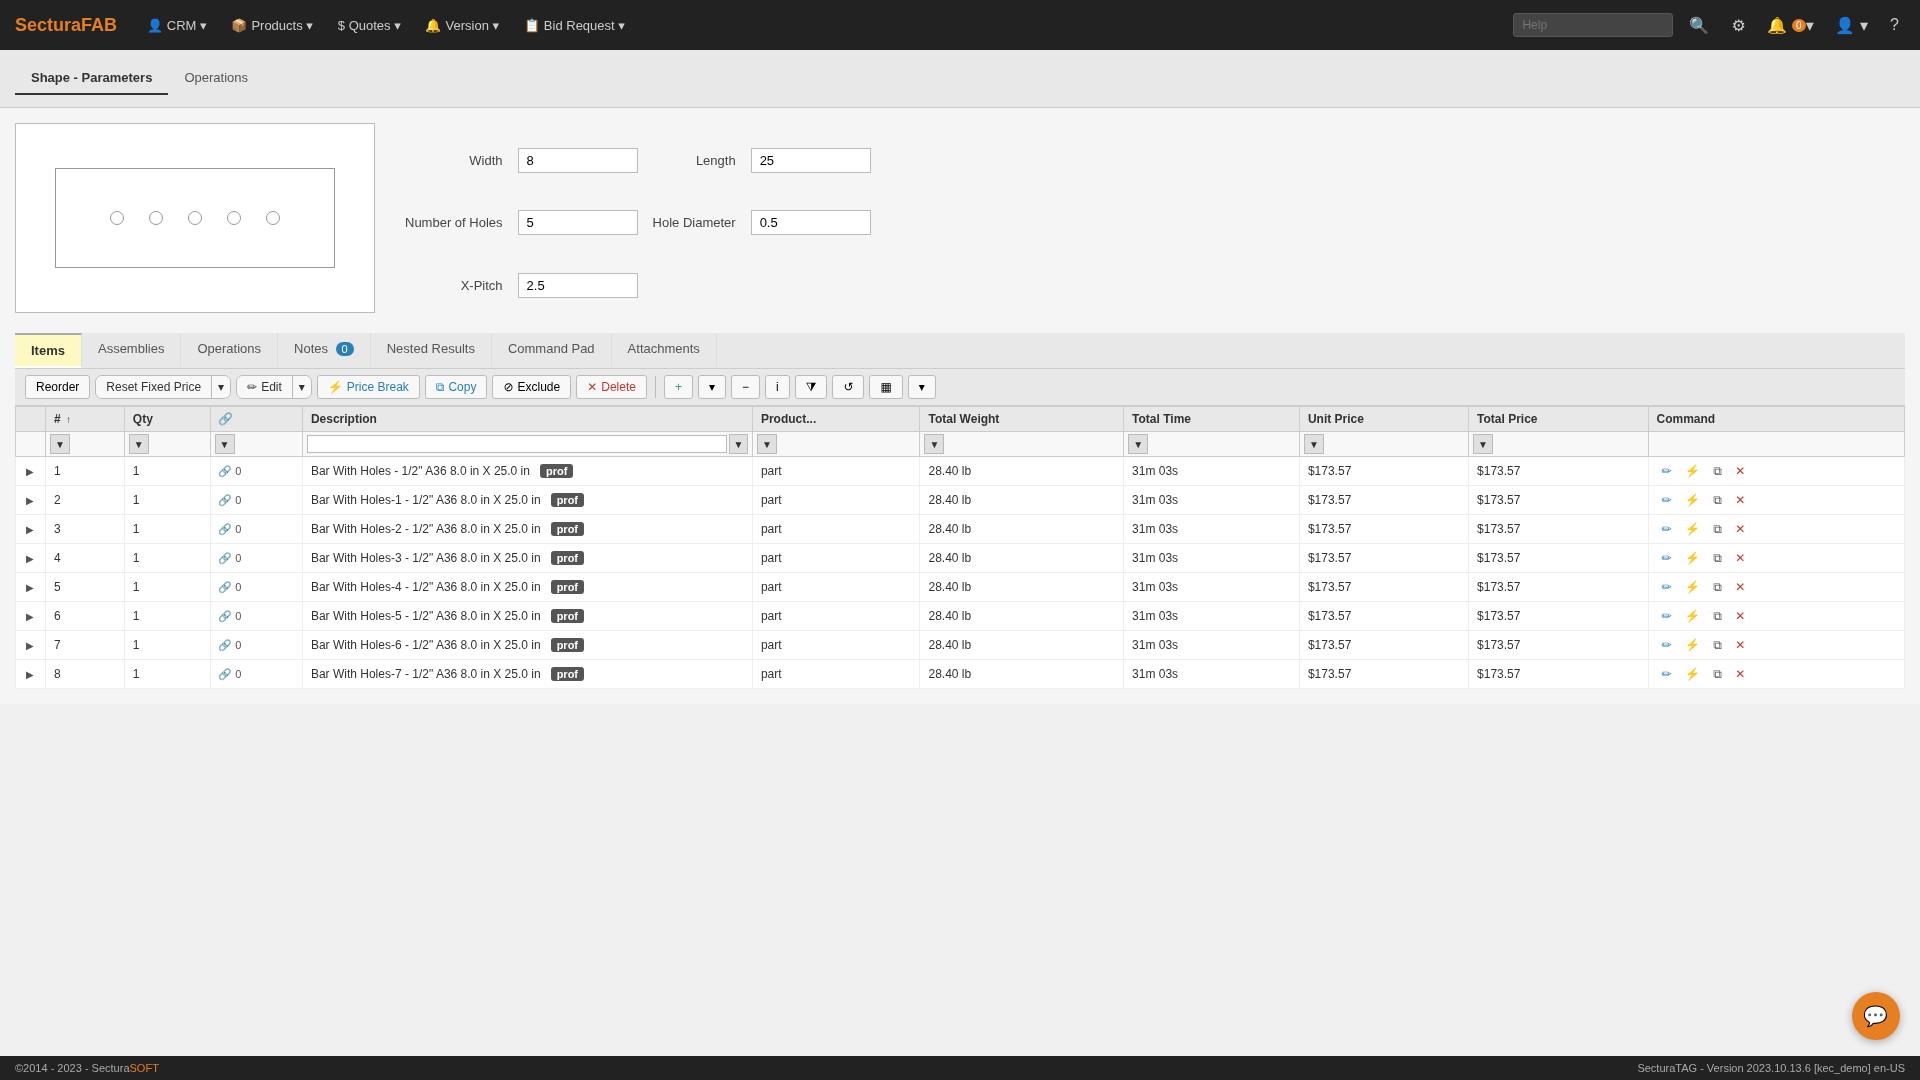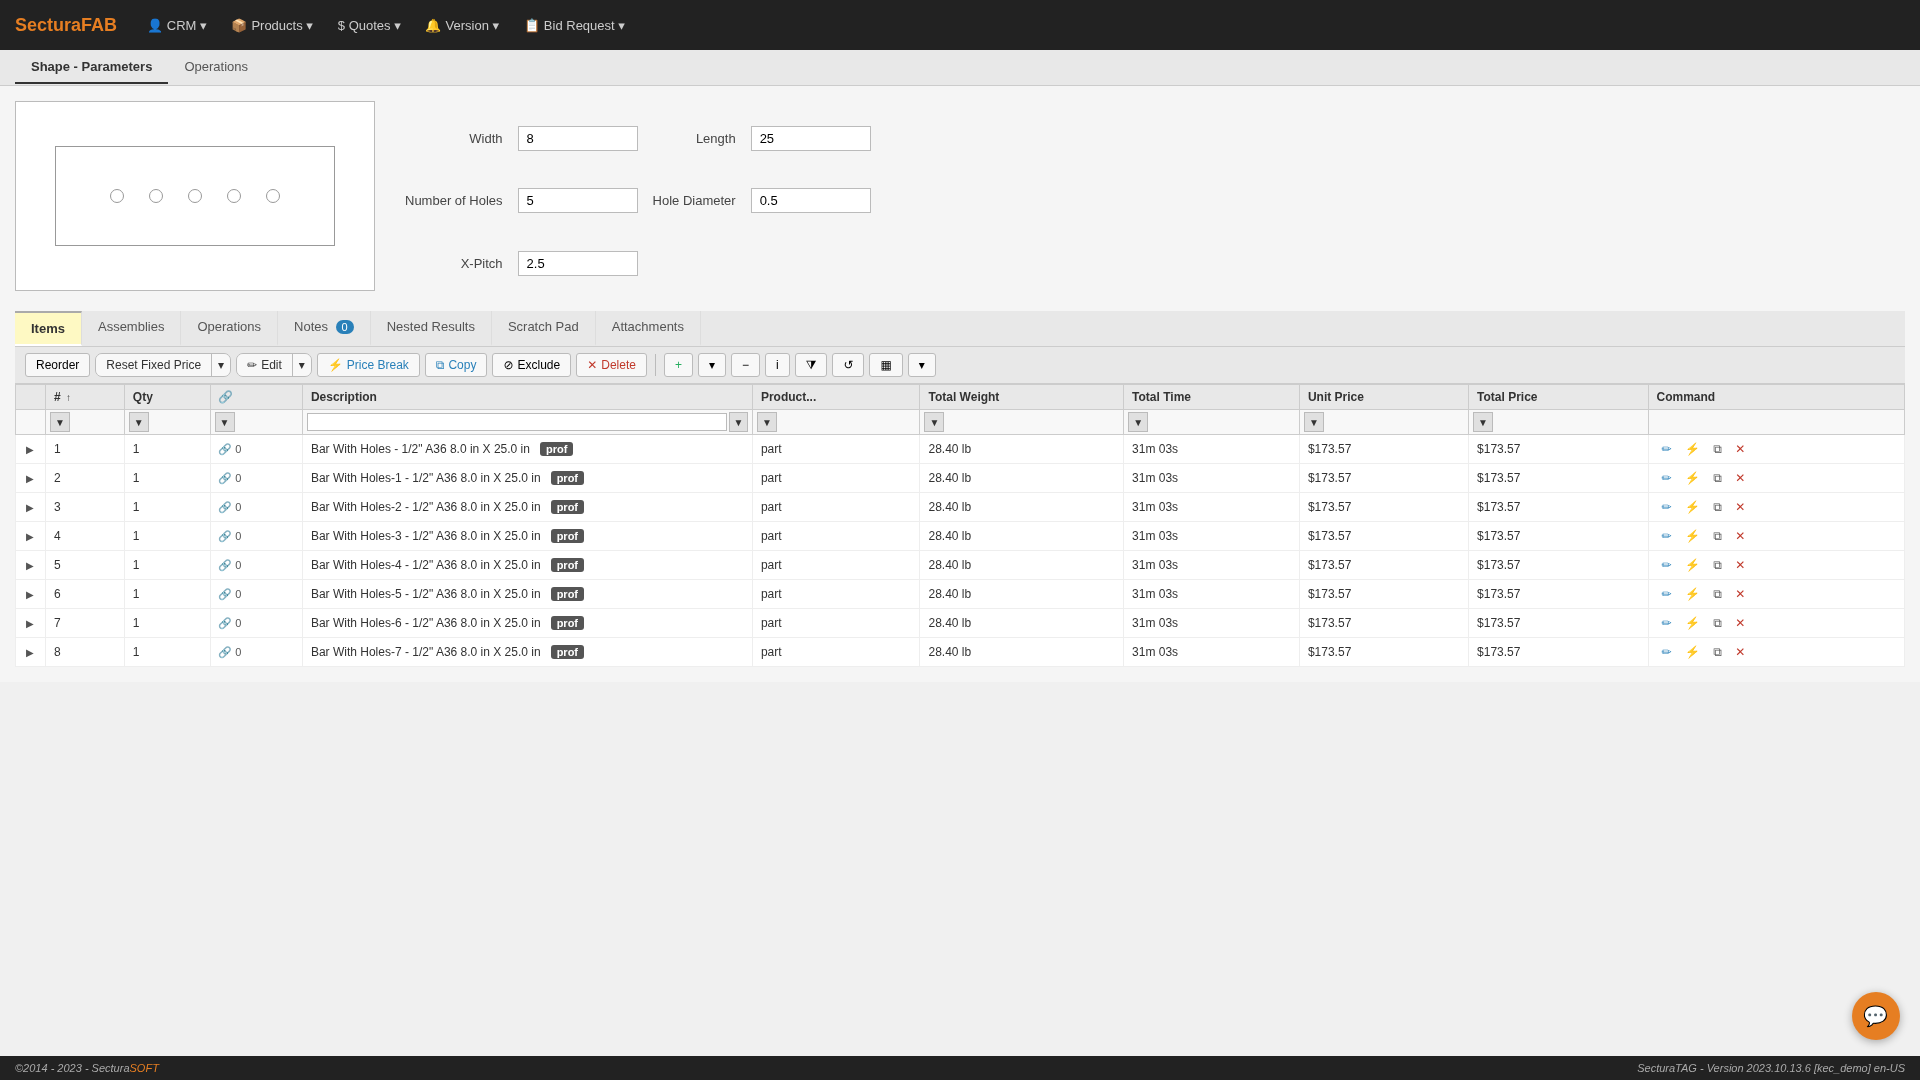--- a/index.html
+++ b/index.html
@@ -54,21 +54,21 @@
       padding: 1px 4px;
       position: relative;
       top: -2px;
     }
 
     
     .sub-tabs {
       background: #e8e8e8;
       display: flex;
       border-bottom: 1px solid #ccc;
-      padding: 1px 15px;
+      padding: 12px 15px;
     }
     .sub-tab {
       padding: 8px 16px;
       cursor: pointer;
       font-size: 13px;
       color: #555;
       border-bottom: 2px solid transparent;
     }
     .sub-tab.active { color: #333; border-bottom: 2px solid #333; font-weight: bold; }
 
@@ -298,21 +298,20 @@
       background: #222;
       color: #aaa;
       font-size: 11px;
       padding: 6px 15px;
       display: flex;
       justify-content: space-between;
       position: fixed;
       bottom: 0;
       left: 0;
       right: 0;
-      font-style: italic;
     }
     .footer span.orange { color: #e67e22; }
 
     
     .chat-btn {
       position: fixed;
       bottom: 40px;
       right: 20px;
       width: 48px;
       height: 48px;
@@ -336,20 +335,30 @@
   <div class="navbar-brand">
     <span>Sectura</span><span style="color:#e67e22">FAB</span>
   </div>
   <div class="nav-items">
     <div class="nav-item">👤 CRM ▾</div>
     <div class="nav-item">📦 Products ▾</div>
     <div class="nav-item">$ Quotes ▾</div>
     <div class="nav-item">🔔 Version ▾</div>
     <div class="nav-item">📋 Bid Request ▾</div>
   </div>
+  <div class="nav-right">
+    <input class="help-input" type="text" placeholder="Help" style="">
+    <span class="nav-icon-btn">🔍</span>
+    <span class="nav-icon-btn">⚙</span>
+    <span class="nav-icon-btn">
+      🔔 <span class="notif-badge">0</span>▾
+    </span>
+    <span class="nav-icon-btn">👤 ▾</span>
+    <span class="nav-icon-btn">?</span>
+  </div>
 </nav>
 
 <div class="sub-tabs">
   <div class="sub-tab active">Shape - Parameters</div>
   <div class="sub-tab">Operations</div>
 </div>
 
 <div class="main-content">
 
 
@@ -385,21 +394,21 @@
         <span></span>
     </div>
   </div>
 
   <div class="bottom-tabs">
     <div class="btab active">Items</div>
     <div class="btab">Assemblies</div>
     <div class="btab">Operations</div>
     <div class="btab">Notes <span class="badge">0</span></div>
     <div class="btab">Nested Results</div>
-    <div class="btab">Scratch Pad</div>
+    <div class="btab">Command Pad</div>
     <div class="btab">Attachments</div>
   </div>
 
   <div class="toolbar">
     <button class="tb-btn">Reorder</button>
     <div class="tb-btn-split">
       <div class="main-part">Reset Fixed Price</div>
       <div class="drop-part">▾</div>
     </div>
     <div class="tb-btn-split">

